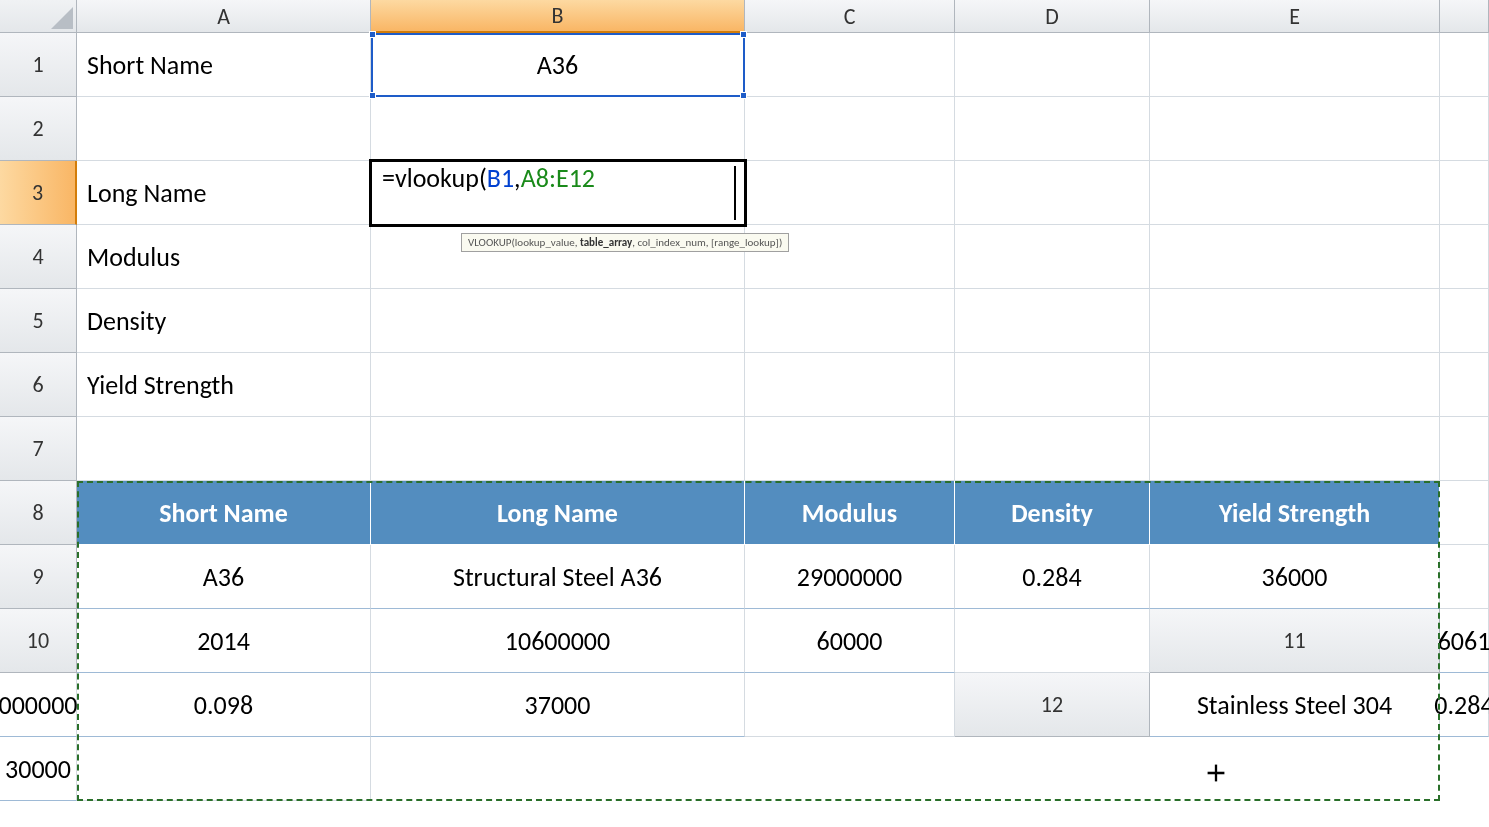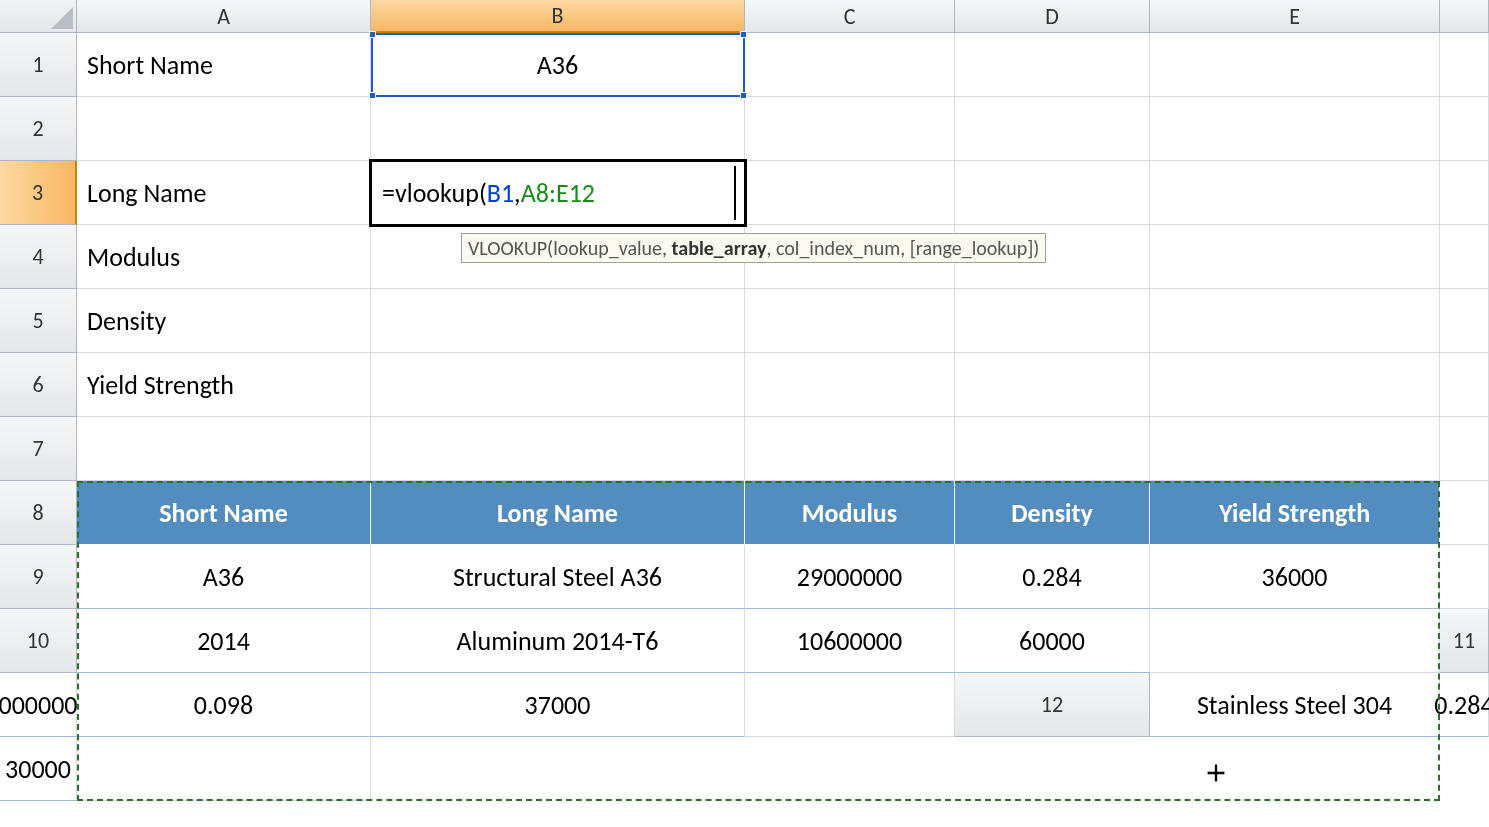--- a/index.html
+++ b/index.html
@@ -82,36 +82,36 @@
     z-index: 5;
   }
   .sel-b1 .h { position:absolute;width:7px;height:7px;background:#1e5cc8;border:1px solid #fff; }
   
   .edit-cell {
     position:absolute;
     background:#fff;
     border:3px solid #000;
     z-index:6;
     display:flex;
-    align-items:center;
+    align-items:flex-start;
     padding:0 10px;
     font-family: Calibri, Arial, sans-serif;
     font-size:26px;
   }
   .edit-cell .caret {
     position:absolute;
     right:8px;top:4px;bottom:4px;width:2px;
     background:#000;
   }
   
   .tooltip {
     position:absolute;
     background:#fafaf0;
     border:1px solid #a0a0a0;
-    font-size:20px;
+    font-size:11px;
     color:#555;
     padding:2px 6px;
     z-index:7;
     white-space:nowrap;
   }
   .tooltip b { font-weight:bold; color:#333; }
   
   .ants {
     position:absolute;
     pointer-events:none;
@@ -214,26 +214,26 @@
   <div class="hdr row-hdr">9</div>
   <div class="cell tbl-data">A36</div>
   <div class="cell tbl-data">Structural Steel A36</div>
   <div class="cell tbl-data">29000000</div>
   <div class="cell tbl-data">0.284</div>
   <div class="cell tbl-data">36000</div>
   <div class="cell"></div>
 
   <div class="hdr row-hdr">10</div>
   <div class="cell tbl-data">2014</div>
-  <div class="cell tbl-data">Aluminum 2014-T6</div>
   <div class="cell tbl-data">10600000</div>
   <div class="cell tbl-data">60000</div>
   <div class="cell"></div>
 
   <div class="hdr row-hdr">11</div>
+  <div class="cell tbl-data">6061</div>
   <div class="cell tbl-data">10000000</div>
   <div class="cell tbl-data">0.098</div>
   <div class="cell tbl-data">37000</div>
   <div class="cell"></div>
 
   <div class="hdr row-hdr">12</div>
   <div class="cell tbl-data">Stainless Steel 304</div>
   <div class="cell tbl-data">0.284</div>
   <div class="cell tbl-data">30000</div>
   <div class="cell"></div>

